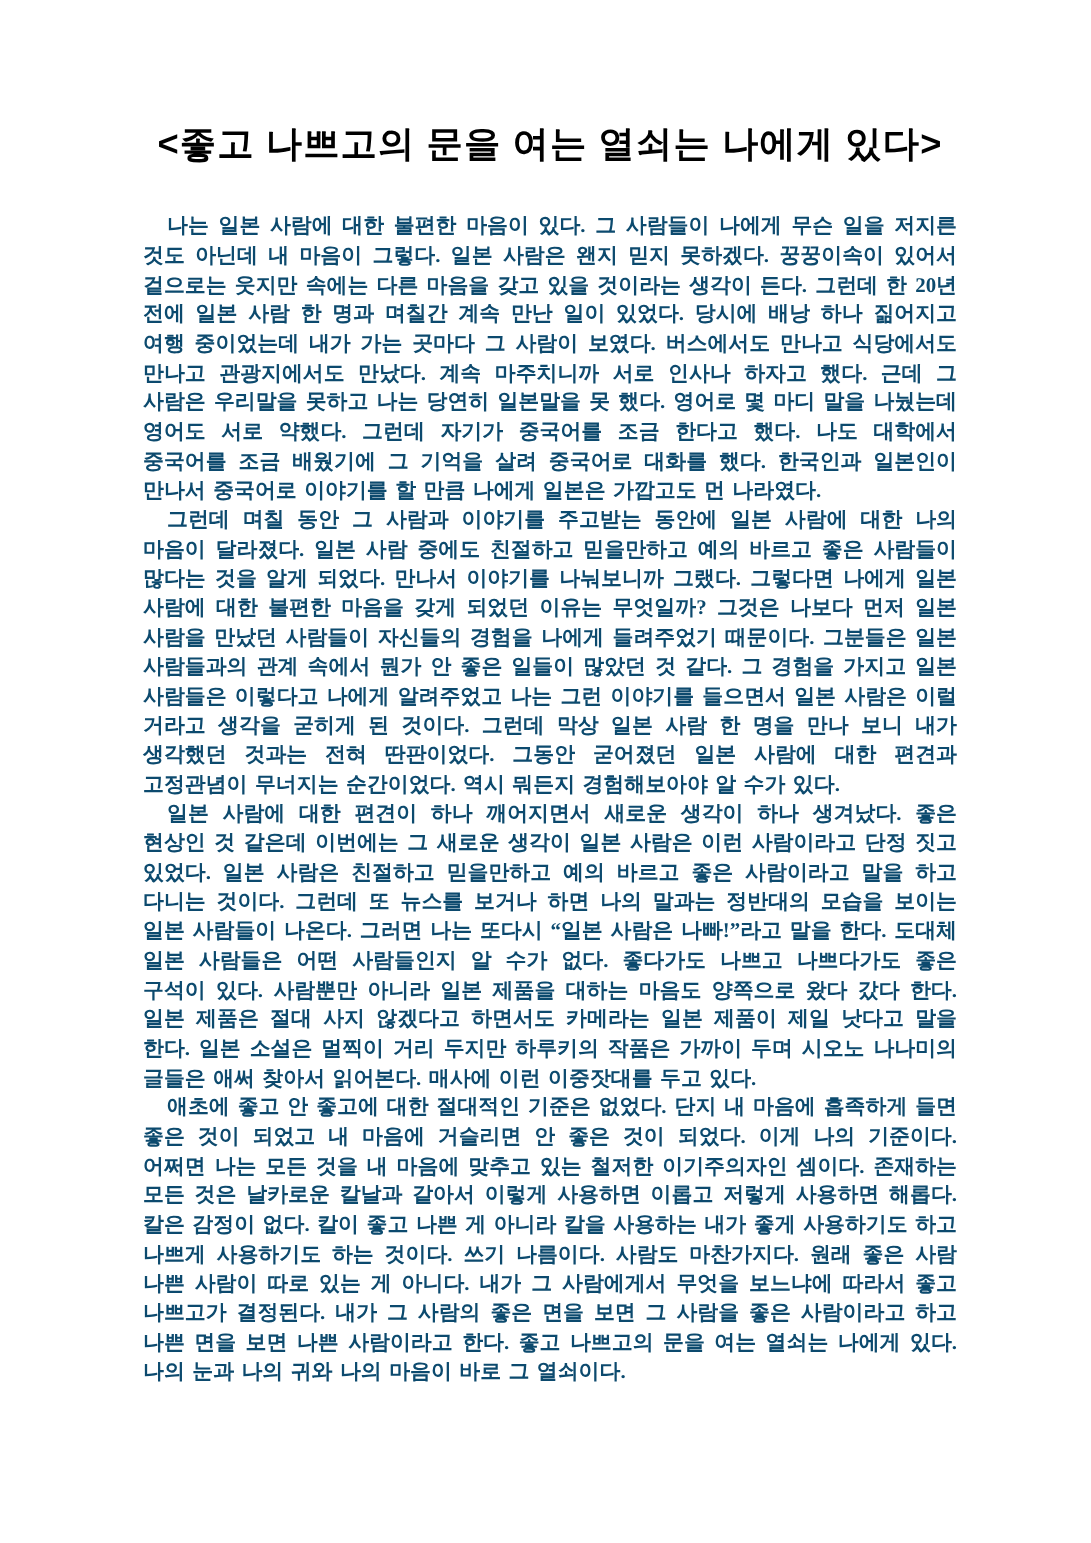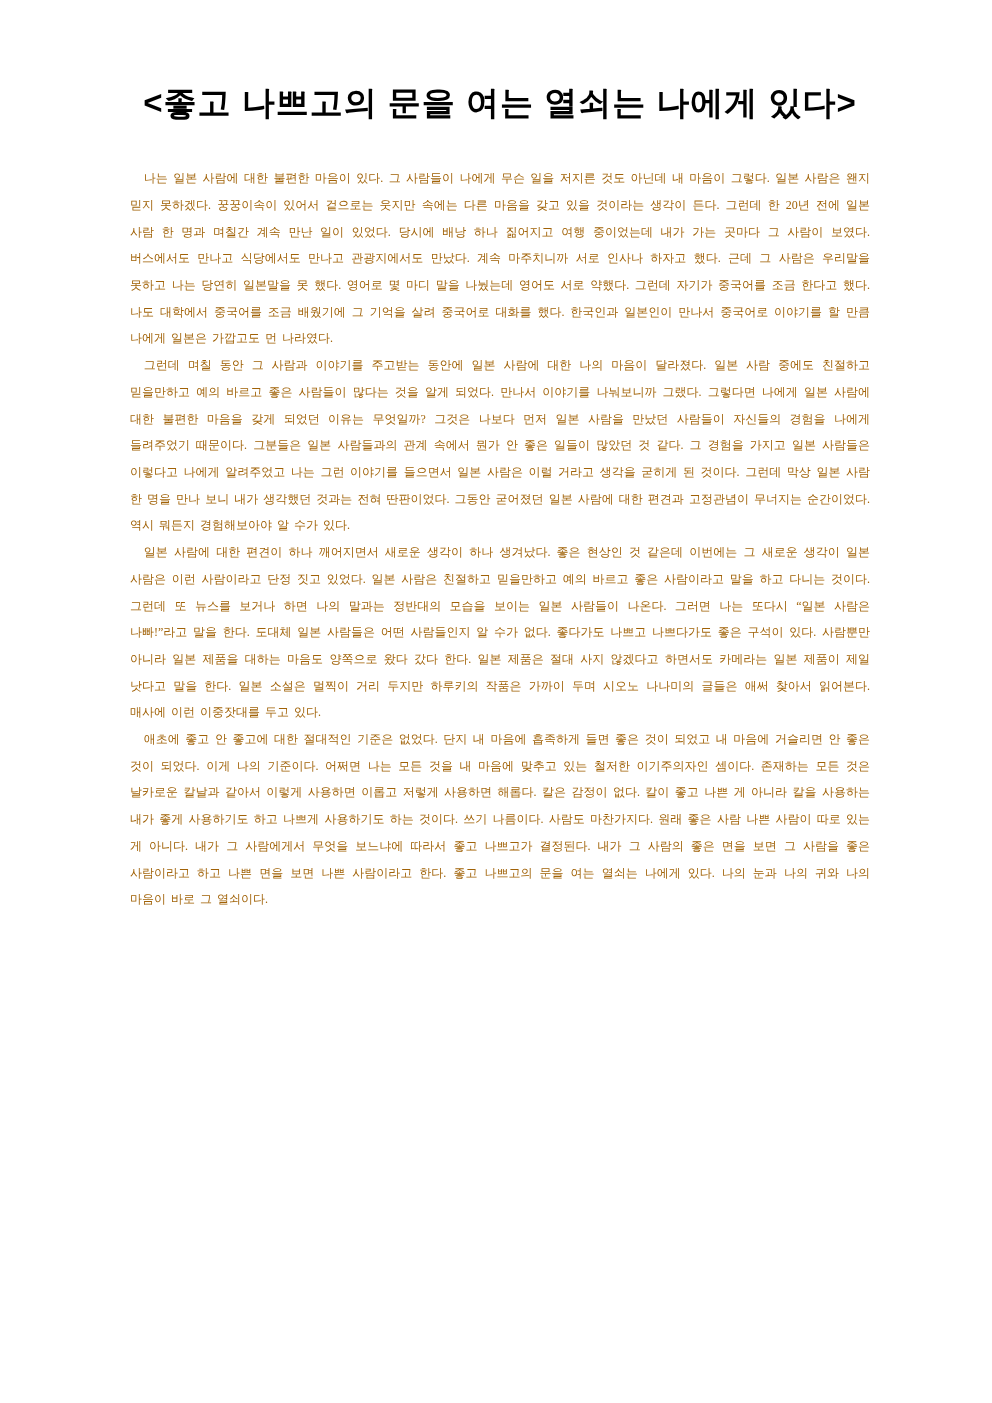--- a/index.html
+++ b/index.html
@@ -13,21 +13,21 @@
     position: relative;
     width: 992px;
     height: 1403px;
     background: #ffffff;
     font-family: "Liberation Serif", "DejaVu Serif", serif;
     color: #000000;
     overflow: hidden;
   }
 
   .content {
-    padding: 82px 122px 0 130px; 
+    padding: 110px 122px 0 130px; 
     width: 100%;
   }
 
   .doc-title {
     font-family: "Liberation Sans", "DejaVu Sans", sans-serif;
     font-size: 33px;
     font-weight: 900;
     letter-spacing: 1px;
     text-align: center;
     color: #000000;
@@ -38,26 +38,27 @@
 
   .doc-author {
     font-size: 17px;
     text-align: right;
     color: #000000;
     margin-bottom: 36px;
     letter-spacing: 1px;
   }
 
   .doc-body {
-    font-size: 12px;
+    font-size: 19px;
     line-height: 26.7px;
     text-align: justify;
     text-justify: inter-word;
     word-break: keep-all;
-    color: #a16207;
+    color: #0c4a6e;
+    font-weight: bold;
   }
 
   .doc-body p {
     margin: 0;
     text-indent: 1.15em;
     word-spacing: 2px;
   }
 </style>
 </head>
 <body>

